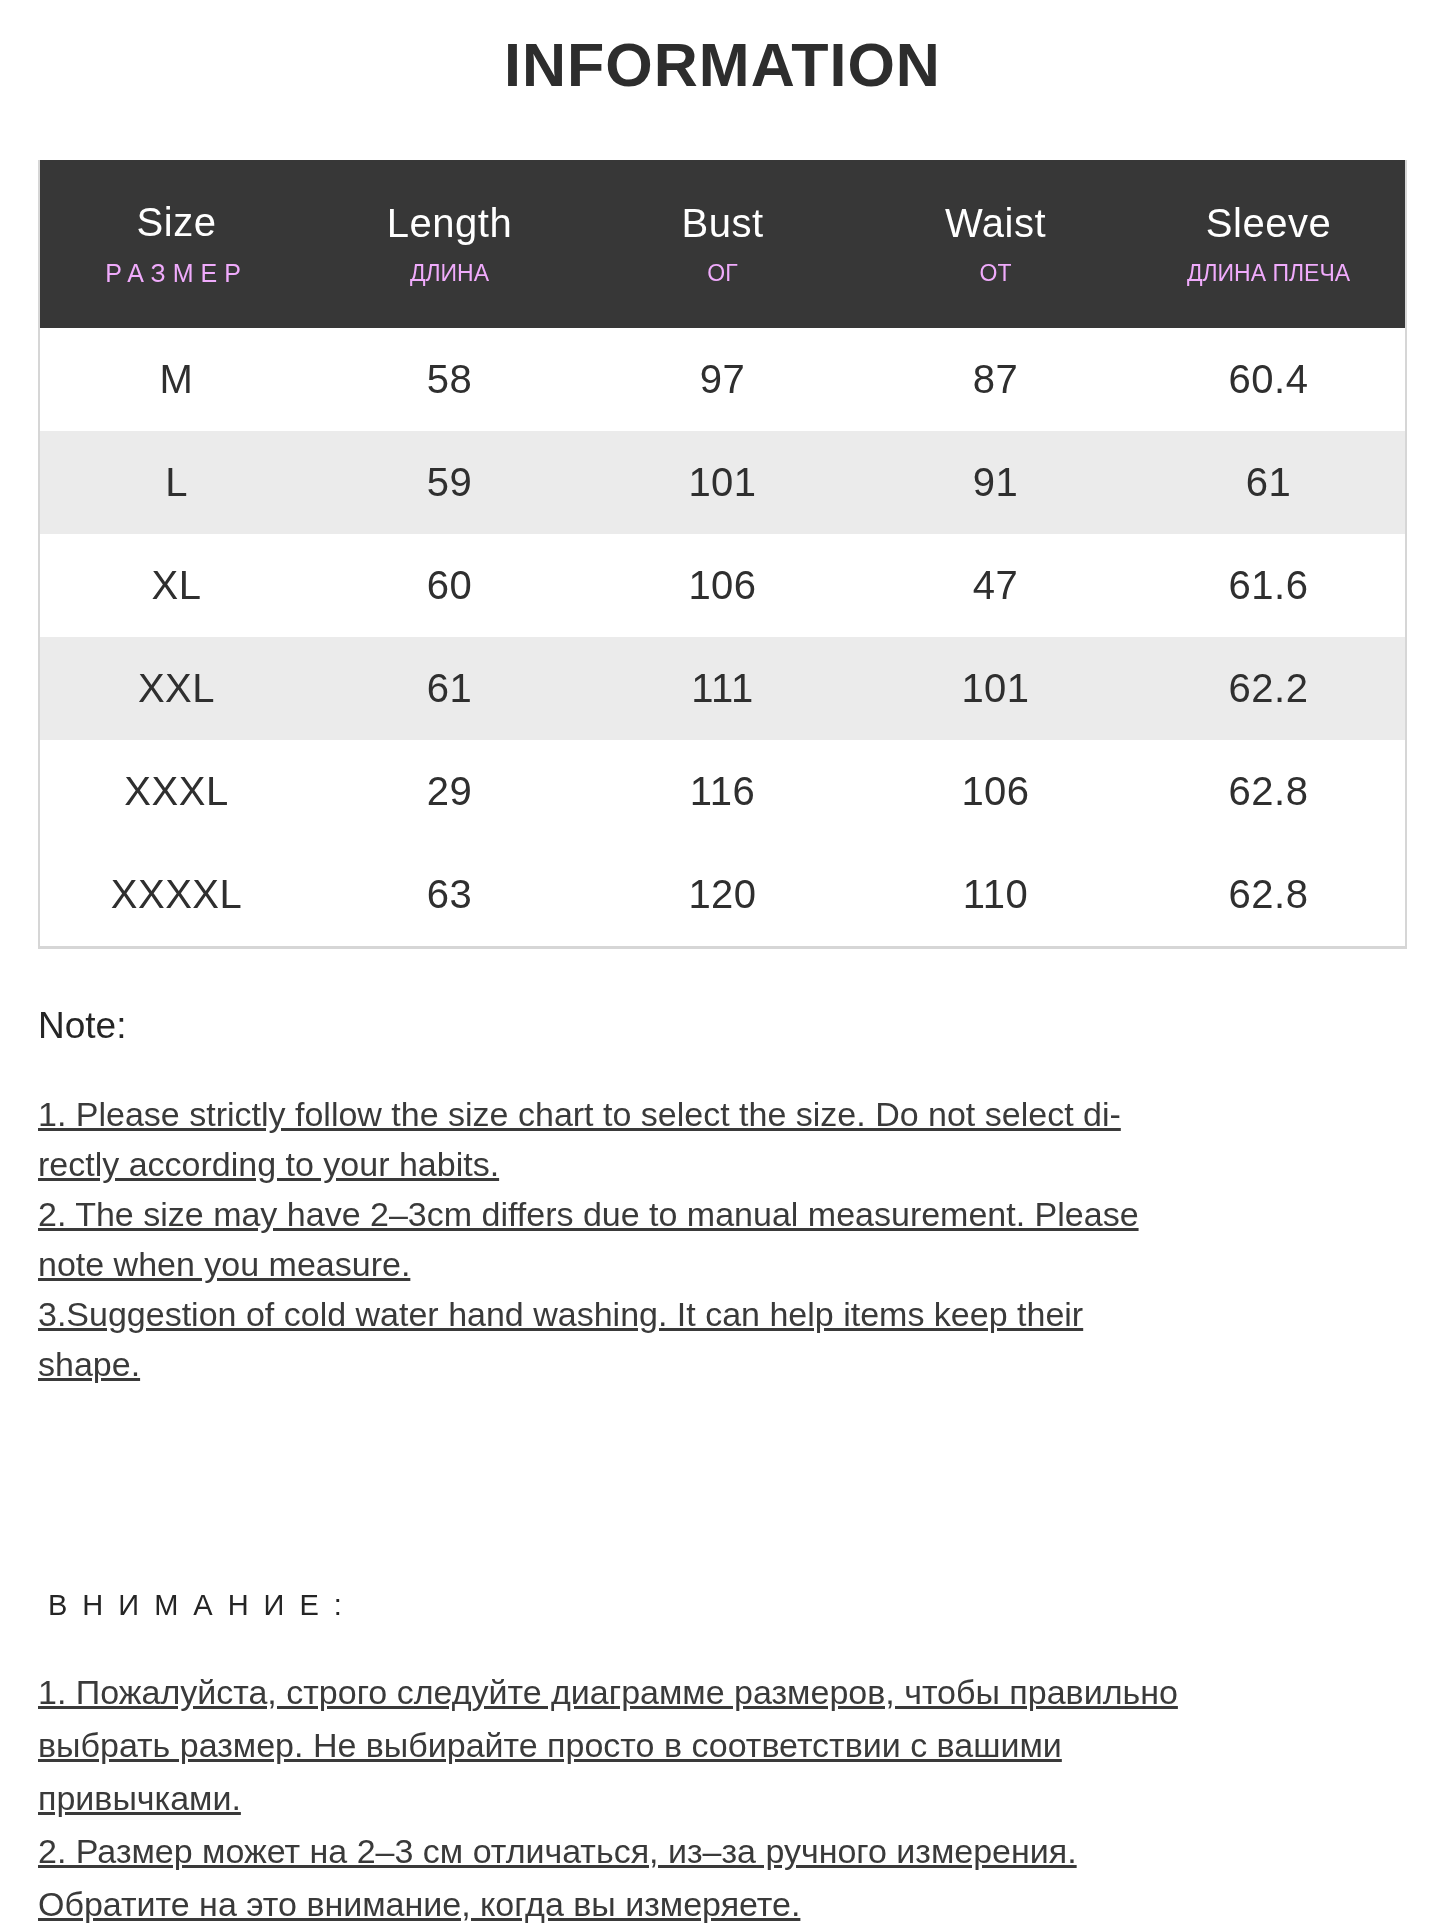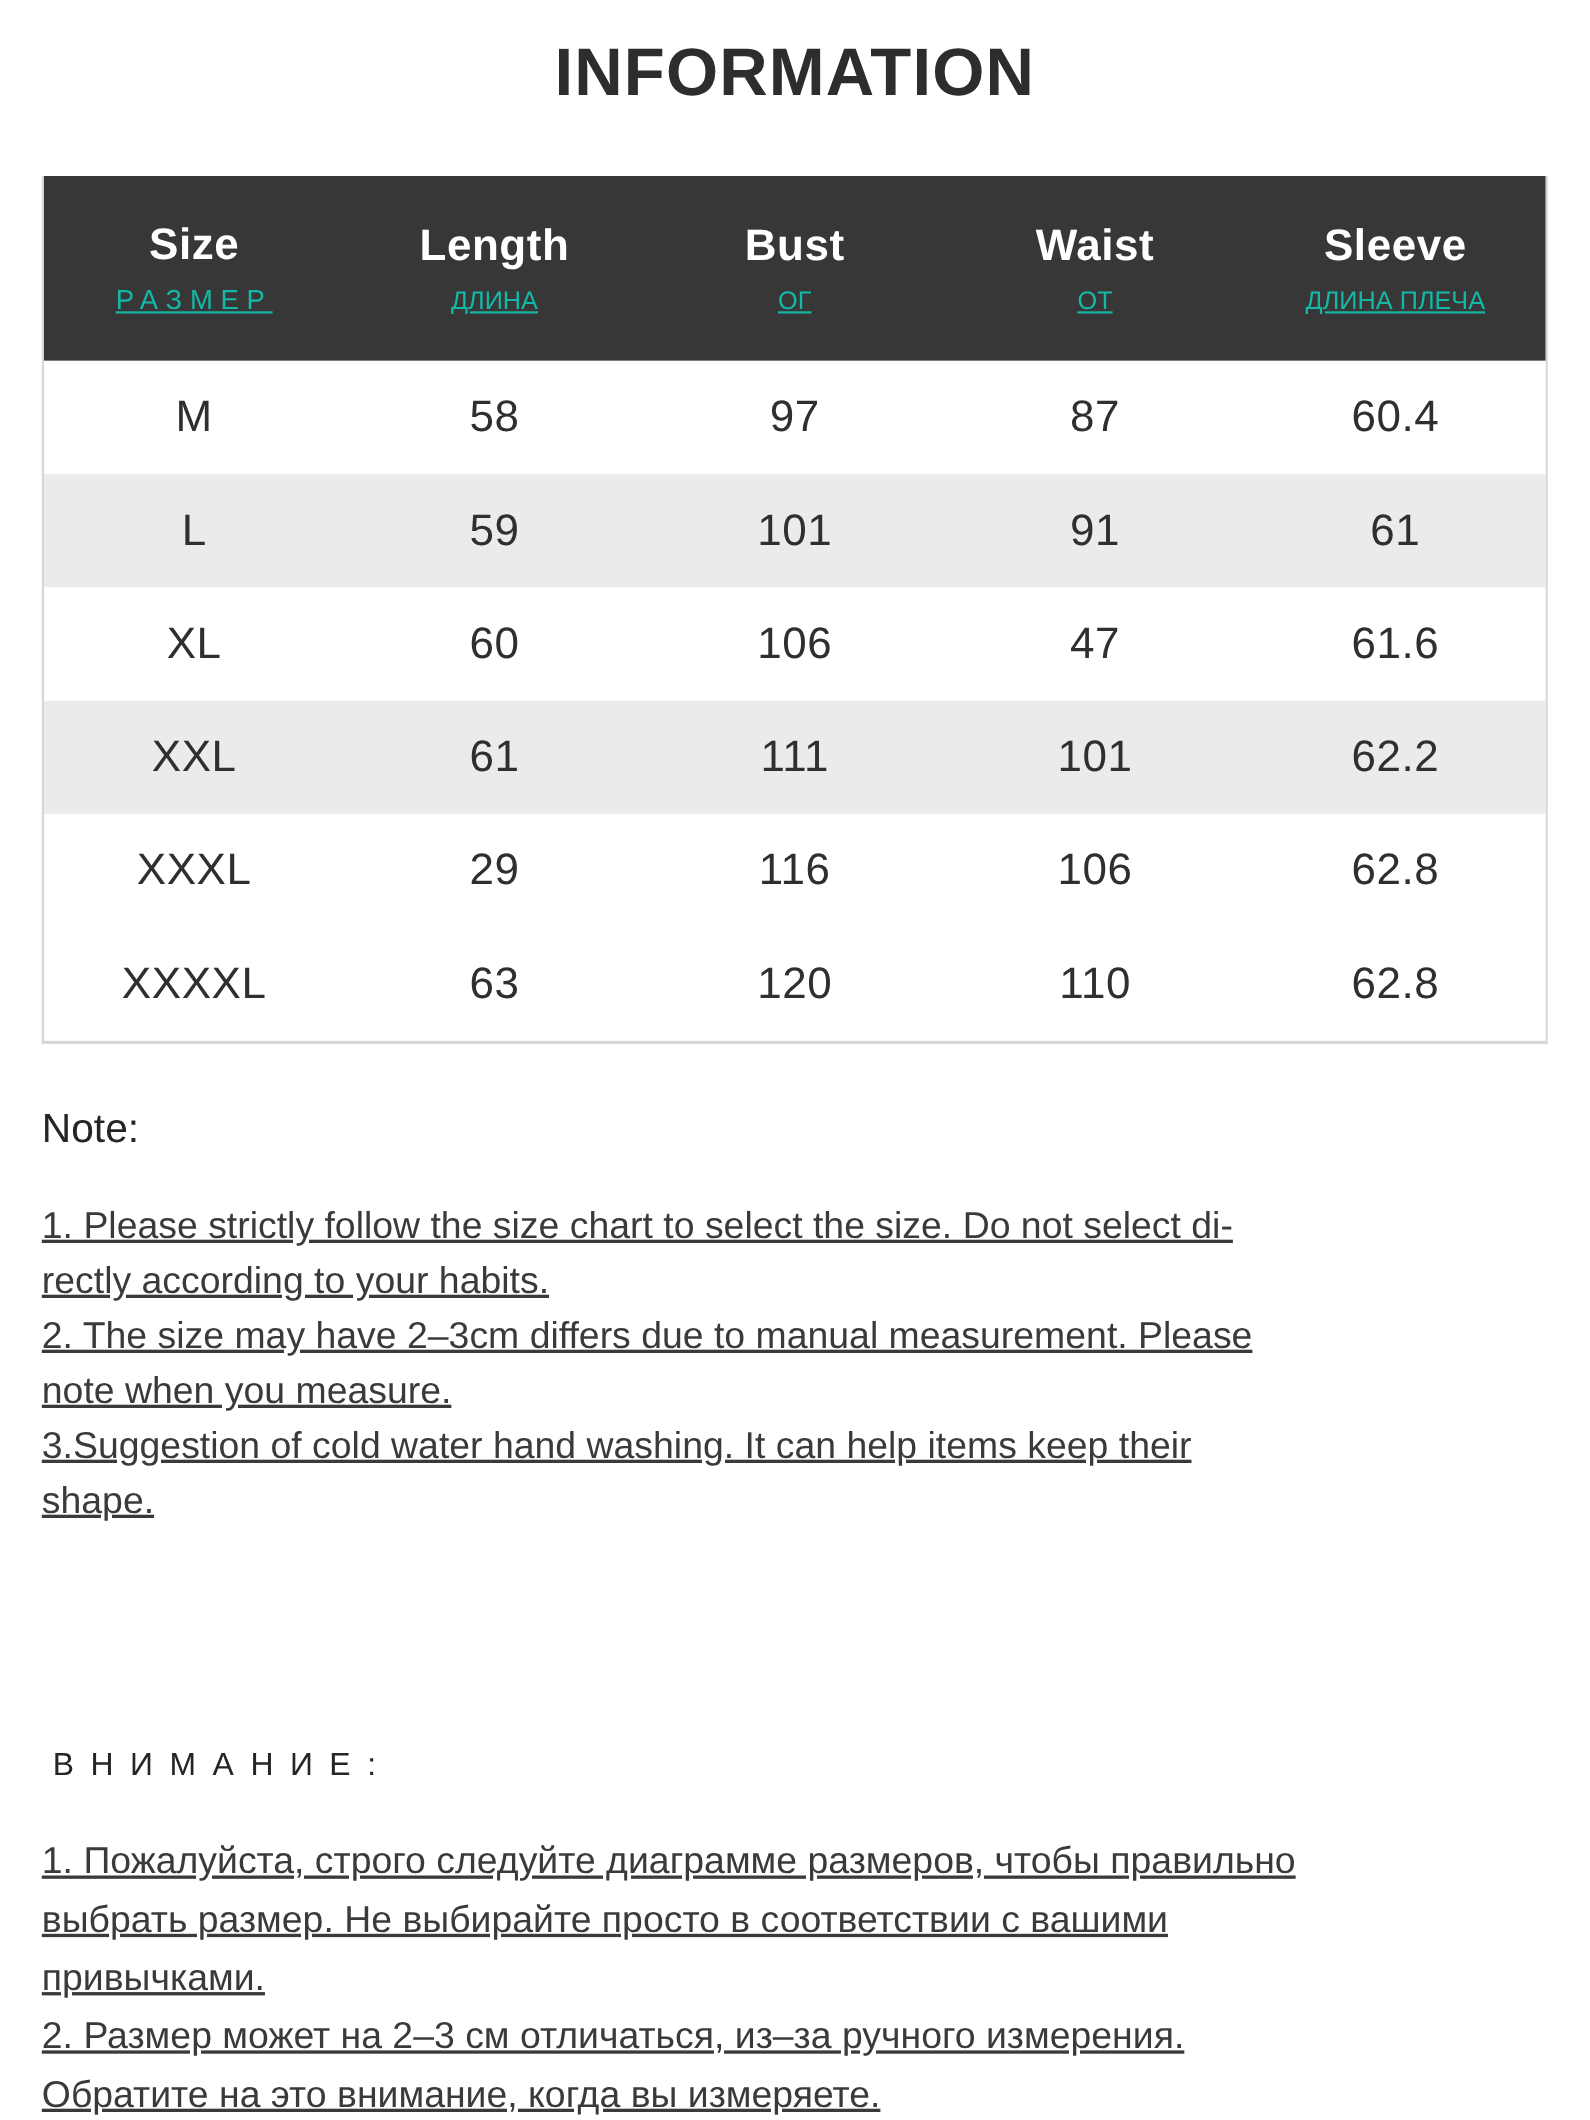--- a/index.html
+++ b/index.html
@@ -30,22 +30,22 @@
     background: #373737; color: #ffffff;
     height: 168px;
     display: flex; align-items: stretch;
   }
   .th {
     width: 20%;
     display: flex; flex-direction: column;
     align-items: center; justify-content: center;
     gap: 14px;
   }
-  .th .en { font-size: 40px; font-weight: 700; letter-spacing: 0.5px; }
-  .th .ru { font-size: 23px; font-weight: 400; color: #14b8a6; text-decoration: underline; }
+  .th .en { font-size: 40px; font-weight: 400; letter-spacing: 0.5px; }
+  .th .ru { font-size: 23px; font-weight: 400; color: #f0abfc; }
   .th.col-size .ru { letter-spacing: 7px; font-size: 25px; }
 
   .tr { display: flex; align-items: center; height: 103px; background: #ffffff; }
   .tr.alt { background: #ebebeb; }
   .td {
     width: 20%; text-align: center;
     font-size: 40px; font-weight: 400; color: #2f2f2f;
     letter-spacing: 0.5px;
   }
 

